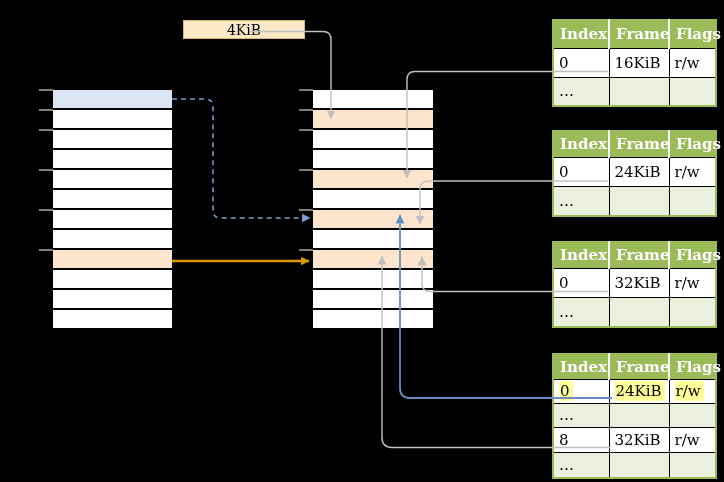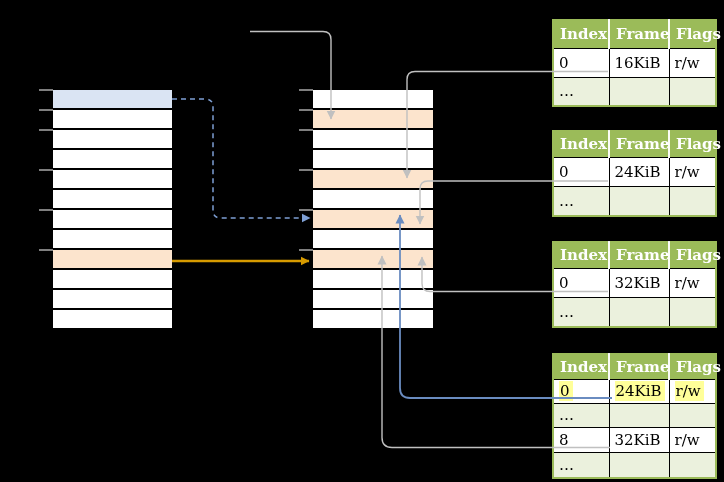--- a/index.html
+++ b/index.html
@@ -25,20 +25,23 @@
   table.ptable thead tr{border-bottom:1px solid #000;}
   .hl{background:var(--hl);padding:1px 3px 1px 1px;}
 
   #overlay{position:absolute;left:0;top:0;pointer-events:none;}
 </style>
 </head>
 <body>
 
 <div id="canvas" style="--bg: #000000;">
 
+  <div class="size-label" id="label4k" style="left: 183px; top: 20px; width: 120px; height: 17px; background: rgb(251, 233, 200); border: 1px solid rgb(216, 183, 106);">
+    <span>4KiB</span>
+  </div>
 
   <div class="stack" id="leftStack" style="left:53px;top:90px;width:119px;height:240px;">
       <div class="stack-row" style="top: 0px; height: 18px; background: rgb(218, 228, 243);"></div>
       <div class="stack-row" style="top: 20px; height: 18px; background: rgb(255, 255, 255);"></div>
       <div class="stack-row" style="top: 40px; height: 18px; background: rgb(255, 255, 255);"></div>
       <div class="stack-row" style="top: 60px; height: 18px; background: rgb(255, 255, 255);"></div>
       <div class="stack-row" style="top: 80px; height: 18px; background: rgb(255, 255, 255);"></div>
       <div class="stack-row" style="top: 100px; height: 18px; background: rgb(255, 255, 255);"></div>
       <div class="stack-row" style="top: 120px; height: 18px; background: rgb(255, 255, 255);"></div>
       <div class="stack-row" style="top: 140px; height: 18px; background: rgb(255, 255, 255);"></div>

